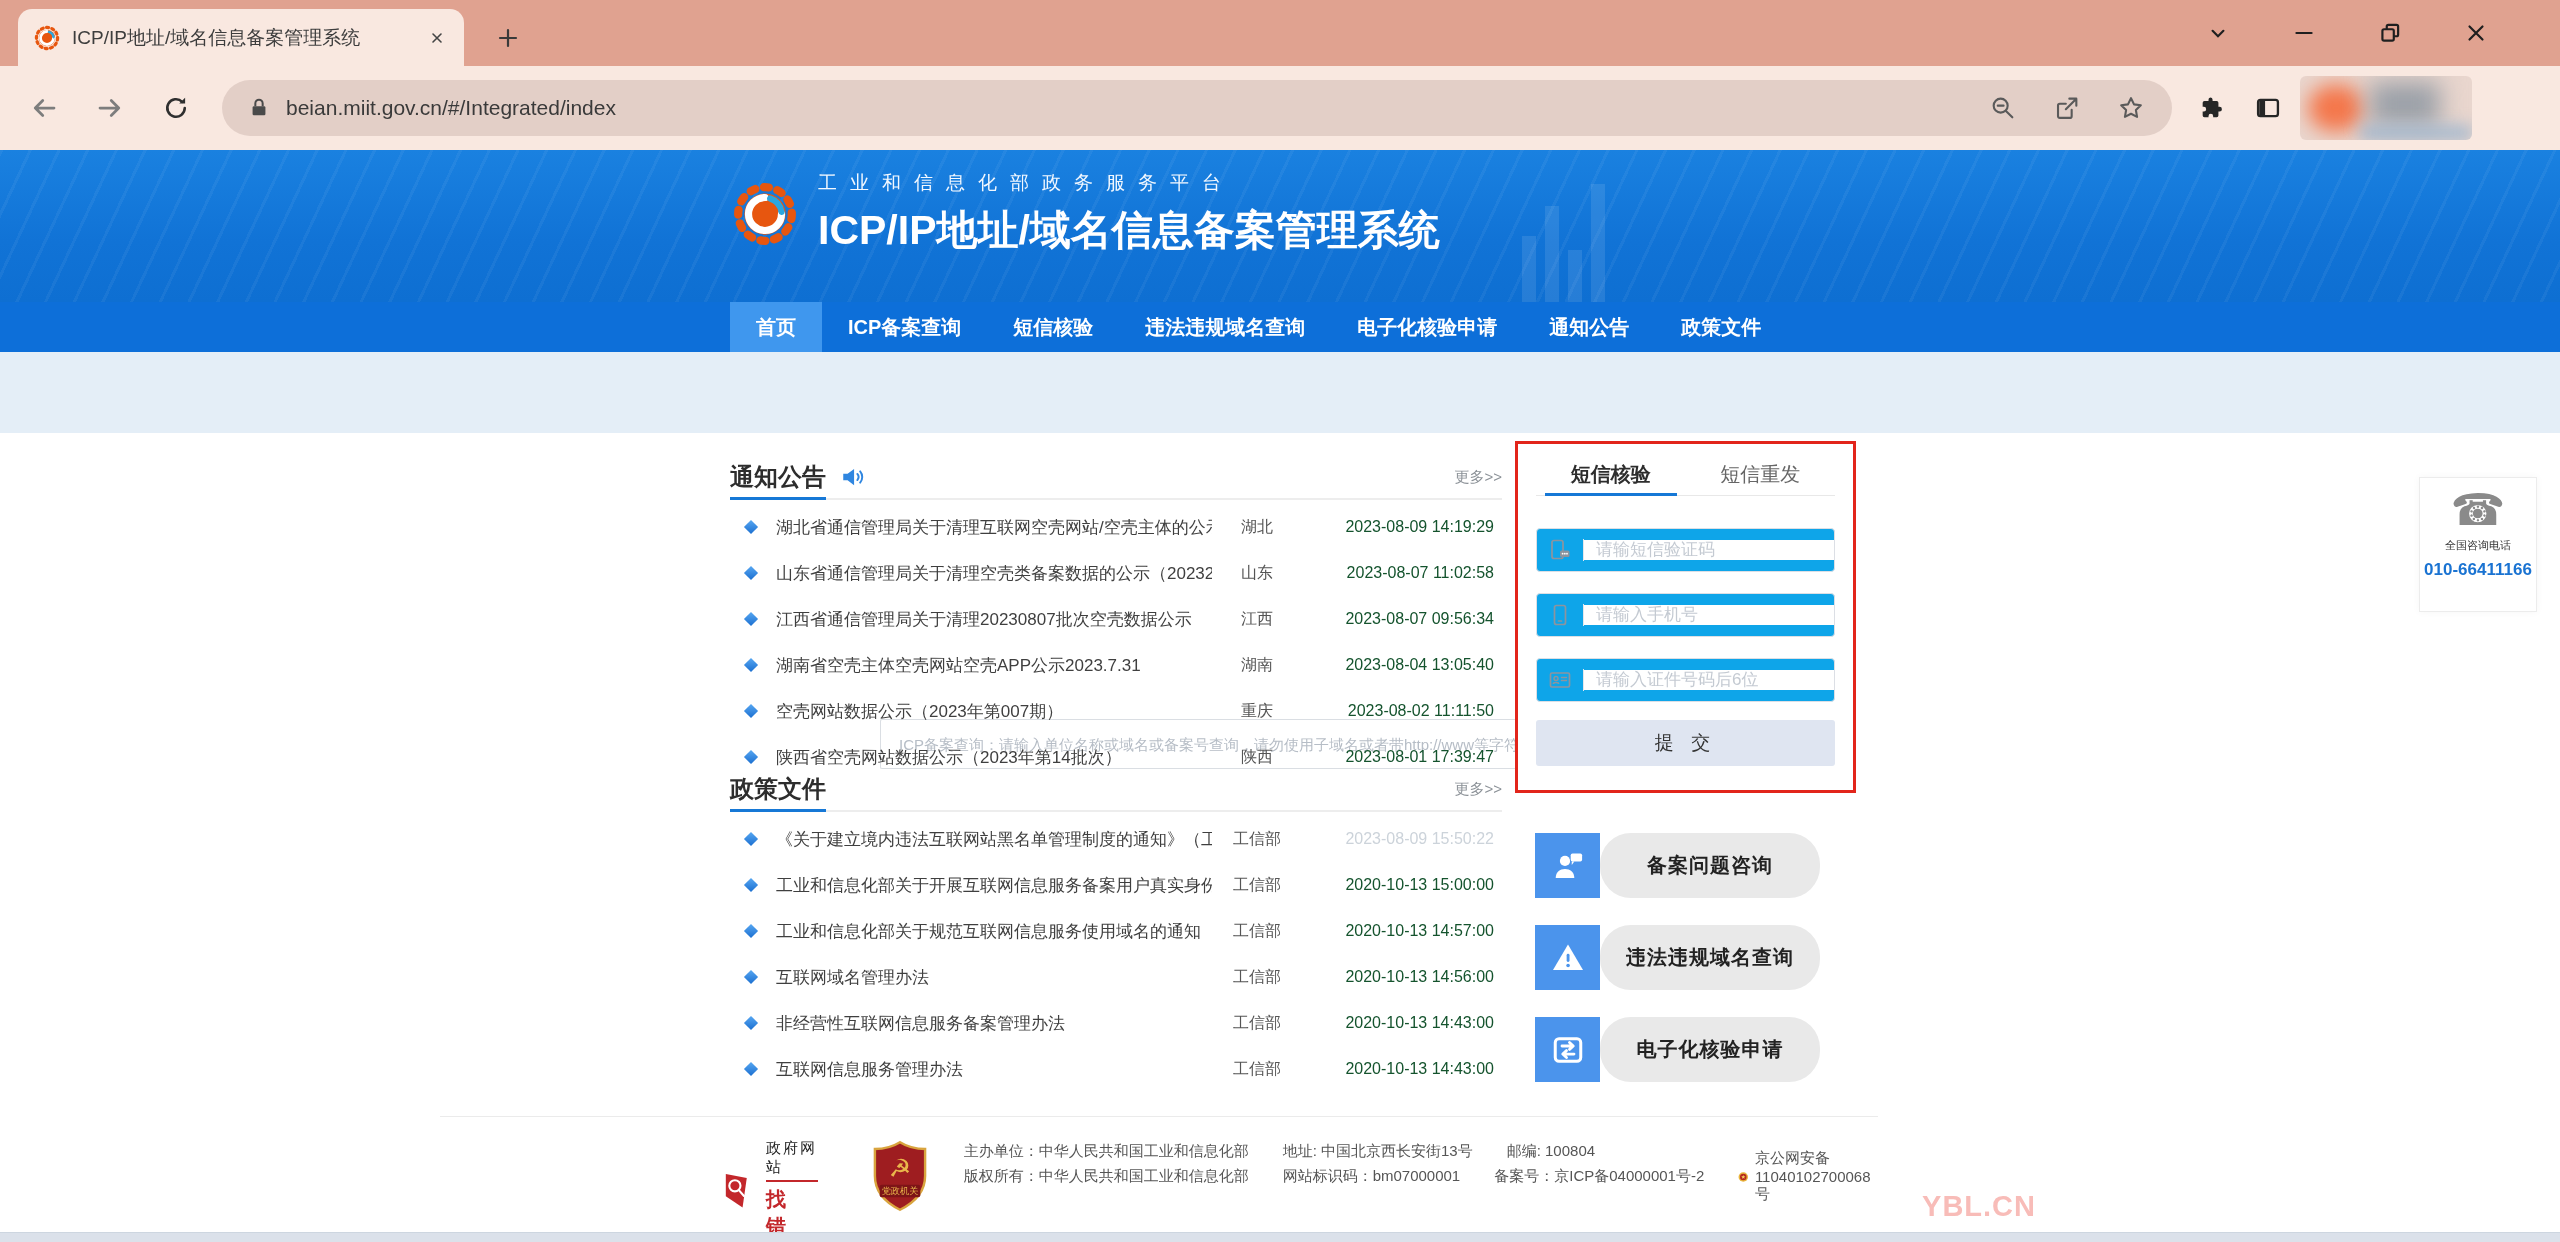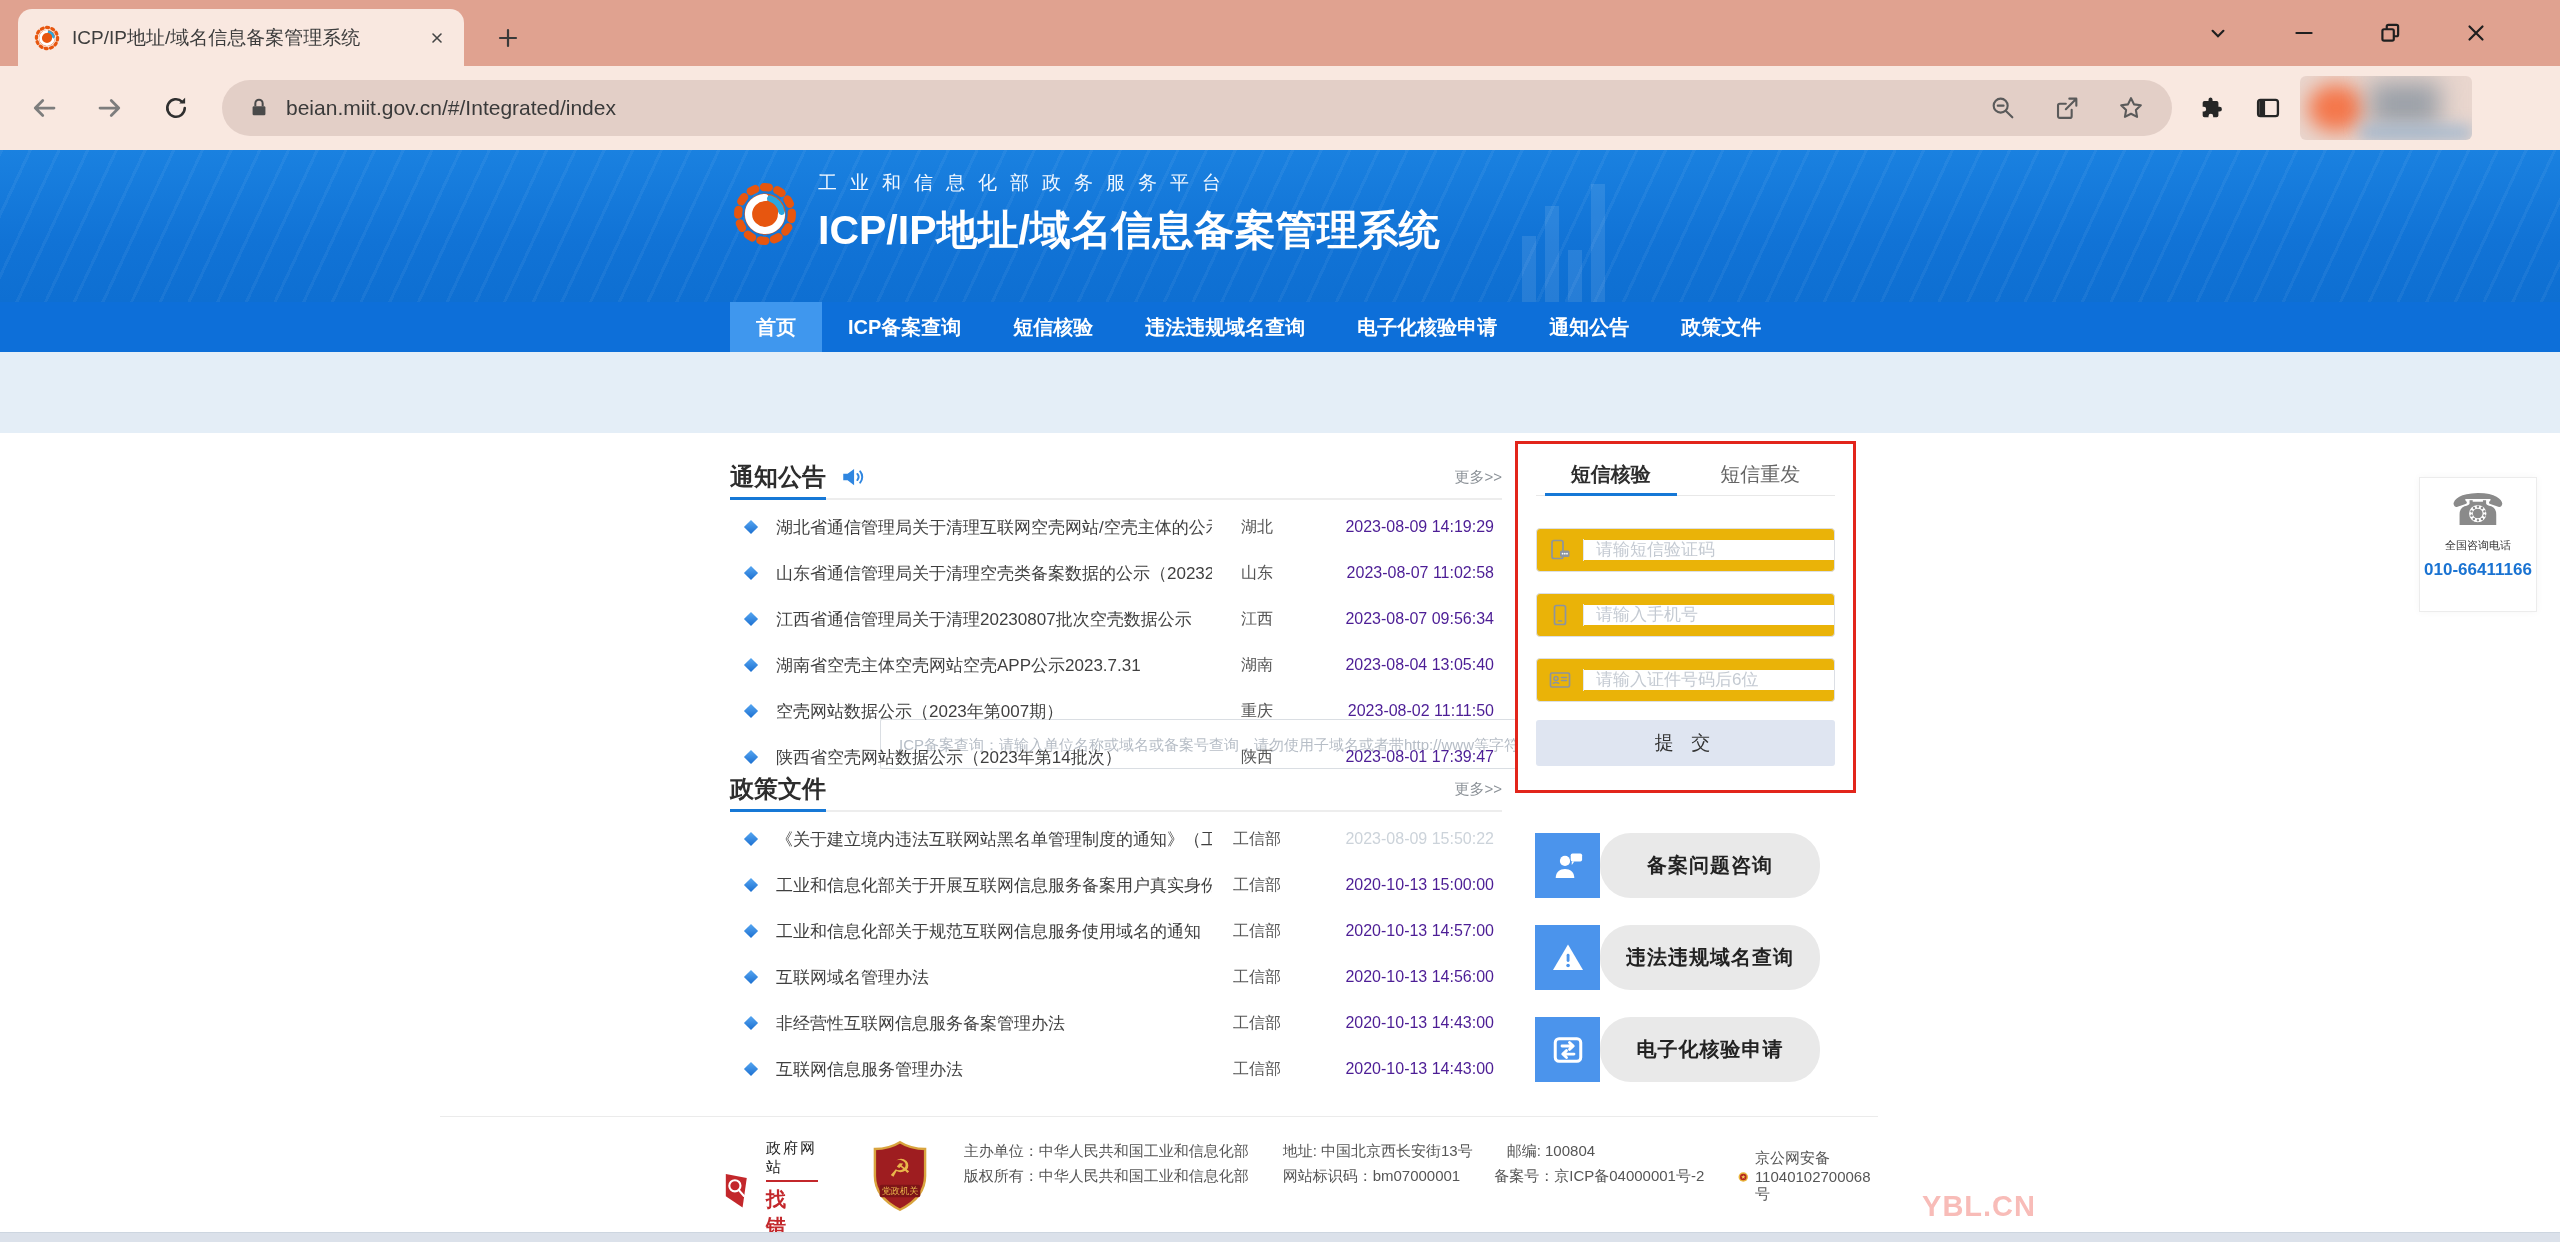--- a/index.html
+++ b/index.html
@@ -60,32 +60,32 @@
   .sec-title { font-size:24px; font-weight:bold; color:#2d2d2d; }
   .speaker { margin-left:14px; display:flex; }
   .more-link { margin-left:auto; font-size:15px; color:#8b9197; cursor:pointer; }
   .bluebar { position:absolute; left:0; bottom:-2px; width:96px; height:3px; background:#1678d6; }
   .rows { margin-top:4px; }
   .row { height:46px; display:flex; align-items:center; cursor:pointer; }
   .diamond { width:10px; height:10px; margin:0 20px 0 16px; transform:rotate(45deg);
              background:linear-gradient(135deg,#57a7f2,#1b6fd0); flex:none; }
   .row-title { flex:1; font-size:17px; color:#3f3f3f; white-space:nowrap; overflow:hidden; }
   .row-region { width:90px; text-align:center; font-size:16px; color:#555; flex:none; }
-  .row-date { width:200px; text-align:right; font-size:16px; color:#4c1d95; flex:none; padding-right:8px; }
+  .row-date { width:200px; text-align:right; font-size:16px; color:#14532d; flex:none; padding-right:8px; }
   .row-date.dim { color:#ccd3da; }
 
   
   .sms { position:absolute; left:1515px; top:441px; width:341px; height:352px; background:#fff;
          border:3px solid #e2251b; }
   .sms-tabs { margin:12px 18px 0; height:40px; display:flex; border-bottom:1px solid #e8e8e8; }
   .sms-tab { flex:1; text-align:center; font-size:20px; color:#666; line-height:36px; position:relative; cursor:pointer; }
   .sms-tab.active { font-weight:bold; color:#2d2d2d; }
   .sms-tab.active::after { content:""; position:absolute; left:50%; transform:translateX(-50%);
          bottom:-1px; width:132px; height:3px; background:#1678d6; }
-  .sms-field { margin:0 18px; height:44px; border:1px solid #dcdfe5; border-radius:4px; display:flex; align-items:center; background:#eab308; }
+  .sms-field { margin:0 18px; height:44px; border:1px solid #dcdfe5; border-radius:4px; display:flex; align-items:center; background:#0ea5e9; }
   .f1 { margin-top:32px; } .f2 { margin-top:21px; } .f3 { margin-top:21px; }
   .sms-field .ficon { width:46px; display:flex; justify-content:center; flex:none; }
   .sms-field .fdiv { width:1px; height:22px; background:#e4e7eb; flex:none; }
   .sms-field input { flex:1; border:none; outline:none; font-size:17px; color:#333; padding:0 12px; min-width:0; }
   .sms-field input::placeholder { color:#c4cad2; }
   .sms-submit { margin:18px 18px 0; height:46px; width:calc(100% - 36px); background:#dfe5f1; border:none;
          border-radius:3px; font-size:19px; color:#333; letter-spacing:6px; cursor:pointer; }
 
   
   .quick { position:absolute; left:1535px; top:833px; width:285px; }

